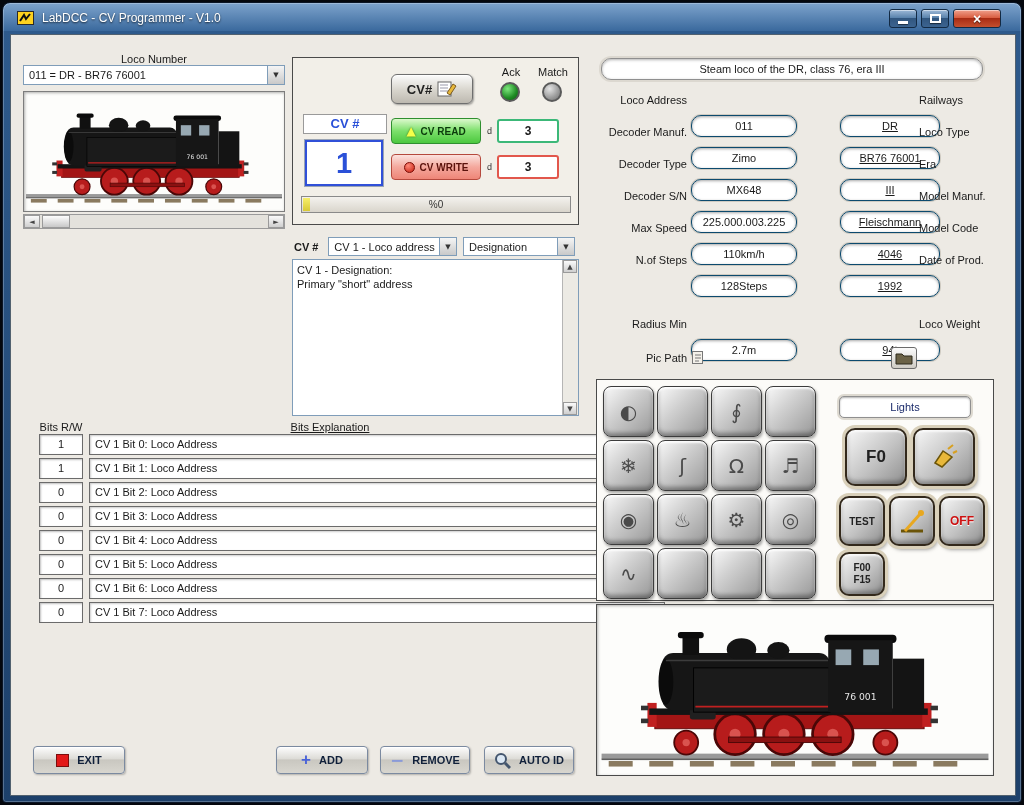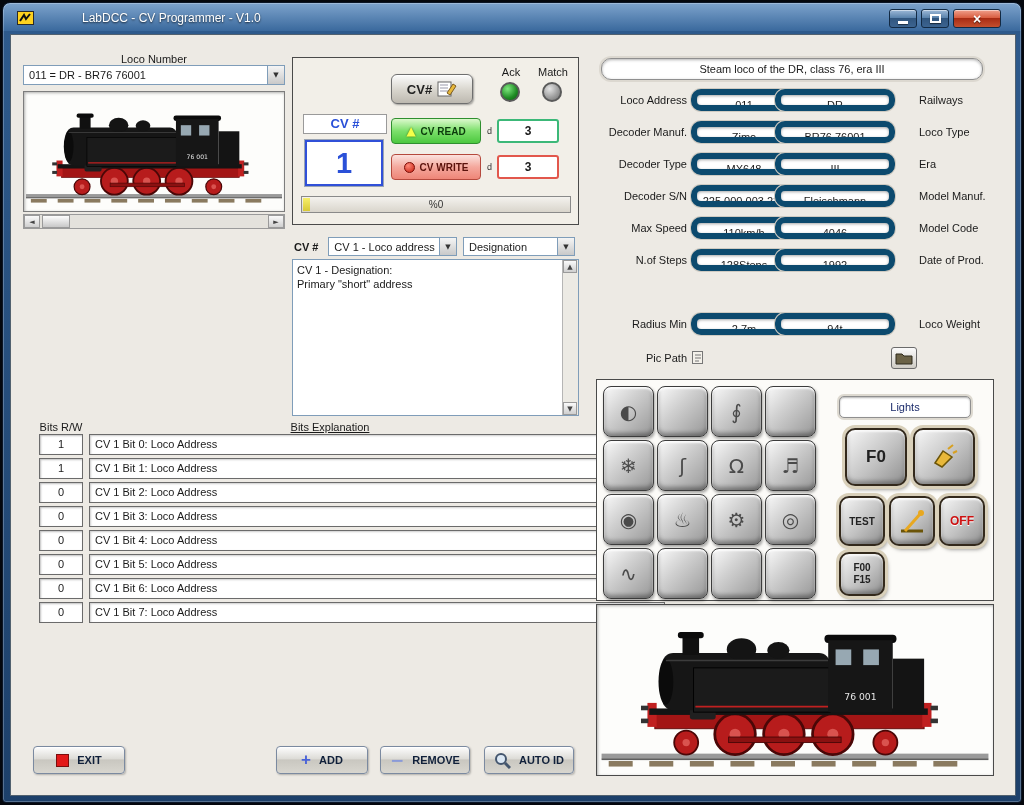--- a/index.html
+++ b/index.html
@@ -12,21 +12,21 @@
   .stage { position: relative; width: 1024px; height: 805px; }
 
   
   .window {
     position: absolute; left: 2px; top: 2px; width: 1020px; height: 801px;
     border-radius: 8px 8px 4px 4px;
     background: linear-gradient(180deg, #7da3cc 0%, #3a699d 28px, #2e5a8c 28px, #1d406a 100%);
     border: 1px solid #0a1526;
     box-shadow: inset 0 0 0 1px rgba(255,255,255,.25);
   }
-  .titlebar { position: absolute; left: 0; top: 0; right: 0; height: 30px; display: flex; align-items: center; gap: 40px; }
+  .titlebar { position: absolute; left: 0; top: 0; right: 0; height: 30px; display: flex; align-items: center; }
   .app-icon { margin-left: 14px; }
   .title { margin-left: 8px; color: #fff; font-size: 12px; text-shadow: 0 1px 2px rgba(0,0,0,.7); }
   .win-btns { position: absolute; right: 20px; top: 6px; display: flex; gap: 4px; }
   .wbtn {
     height: 19px; border: 1px solid #122a44; border-radius: 3px;
     display: flex; align-items: center; justify-content: center;
     background: linear-gradient(#9db9d8 0%, #5b84ad 45%, #31567f 50%, #3c6490 100%);
     box-shadow: inset 0 1px 0 rgba(255,255,255,.5);
   }
   .wbtn.min, .wbtn.max { width: 28px; }
@@ -145,26 +145,26 @@
   .desc-field {
     position: absolute; left: 590px; top: 23px; width: 382px; height: 22px;
     background: #fff; border: 1px solid #8f8f8f; border-radius: 10px;
     box-shadow: inset 0 1px 3px rgba(0,0,0,.3), 0 0 0 2px #dcd8d0;
     text-align: center; line-height: 20px;
   }
   .dt-row { position: absolute; left: 0; width: 100%; height: 24px; }
   .dt-llabel { position: absolute; left: 554px; width: 122px; text-align: right; line-height: 22px; }
   .dt-rlabel { position: absolute; left: 908px; width: 92px; line-height: 22px; }
   .field {
-    position: absolute; height: 22px; background: #fff; border: 6px solid #0c4a6e; border-radius: 10px;
+    position: absolute; height: 22px; background: #fff; border: 1px solid #0c4a6e; border-radius: 10px;
     box-shadow: inset 0 1px 3px rgba(0,0,0,.35), 0 0 0 1px #cfcbc2;
-    text-align: center; line-height: 20px; white-space: nowrap; overflow: hidden;
+    text-align: center; line-height: 20px; white-space: nowrap; overflow: hidden; margin-top: 26px;
   }
   .dt-f1 { left: 680px; width: 106px; }
-  .dt-f2 { left: 764px; width: 120px; }
+  .dt-f2 { left: 829px; width: 100px; text-decoration: underline; }
 
   .picpath-label { left: 554px; top: 312px; width: 122px; text-align: right; line-height: 22px; }
   .path-conn { position: absolute; left: 681px; top: 315px; }
   .picpath-field { left: 694px; top: 312px; width: 182px; border-radius: 5px; }
   .folder-btn {
     position: absolute; left: 880px; top: 312px; width: 26px; height: 22px;
     border: 1px solid #6b6b6b; border-radius: 3px;
     background: linear-gradient(#fbfbfb, #cfccc4); display: flex; align-items: center; justify-content: center; cursor: pointer;
   }
 

